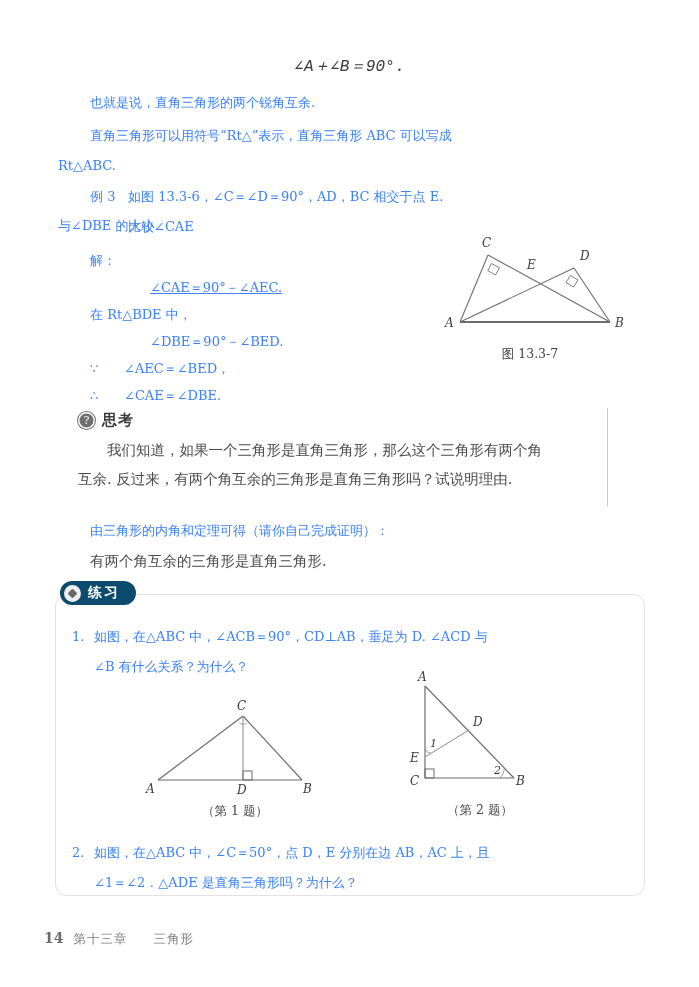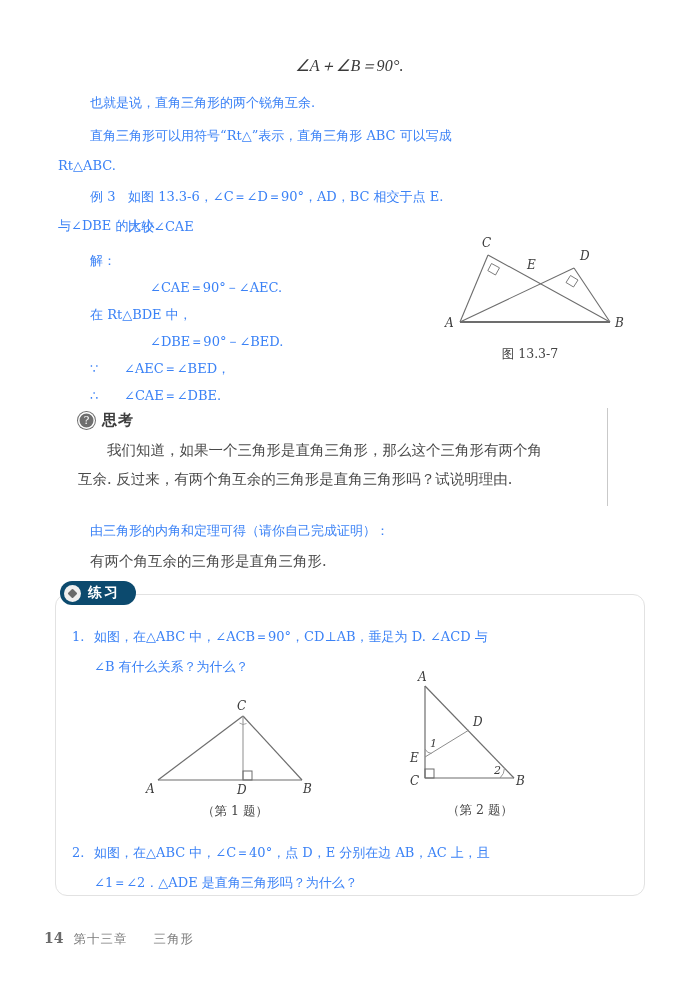--- a/index.html
+++ b/index.html
@@ -8,21 +8,21 @@
     background:#ffffff;
     font-family:"DejaVu Serif","Liberation Serif",serif;
     color:#3a3a3a;
     position:relative;
     overflow:hidden;
   }
   .page{position:relative;width:699px;height:987px;}
 
   
   .mathline{
-    font-family:Liberation Serif, serif;
+    font-family:Liberation Mono, monospace;
     font-style:italic;
     letter-spacing:.2px;
   }
   .para{
     position:absolute;
     font-size:13px;
     line-height:30px;
     color:#3b82f6;
   }
 
@@ -105,21 +105,21 @@
   <div class="para" style="left:90px;top:121px;width:545px;">直角三角形可以用符号“Rt△”表示，直角三角形 ABC 可以写成</div>
 
   <div class="para" style="left:58px;top:151px;width:545px;">Rt△ABC.</div>
 
   <div class="para" style="left:90px;top:182px;">例 3</div>
   <div class="para" style="left:128px;top:182px;width:330px;">如图 13.3-6，∠C＝∠D＝90°，AD，BC 相交于点 E. 比较∠CAE</div>
   <div class="para" style="left:58px;top:211px;width:380px;">与∠DBE 的大小.</div>
 
   <div class="para" style="left:90px;top:246px;">解：</div>
 
-  <div class="para" style="left:150px;top:273px;">∠CAE＝90°－∠AEC.</div>
+  <div class="para" style="left:150px;top:273px;text-decoration:underline;">∠CAE＝90°－∠AEC.</div>
 
   <div class="para" style="left:90px;top:300px;">在 Rt△BDE 中，</div>
 
   <div class="para" style="left:150px;top:327px;">∠DBE＝90°－∠BED.</div>
 
   <div class="para" style="left:90px;top:354px;">∵</div>
   <div class="para" style="left:124px;top:354px;">∠AEC＝∠BED，</div>
 
   <div class="para" style="left:90px;top:381px;">∴</div>
   <div class="para" style="left:124px;top:381px;">∠CAE＝∠DBE.</div>
@@ -223,21 +223,21 @@
       <text x="40" y="79" font-size="11" font-style="normal">1</text>
       <text x="20" y="94" font-size="12">E</text>
       <text x="20" y="117" font-size="12">C</text>
       <text x="104" y="106" font-size="11" font-style="normal">2</text>
       <text x="126" y="117" font-size="12">B</text>
     </svg>
     <div class="figcap" style="width:180px;margin-top:-2px;">（第 2 题）</div>
   </div>
 
   <div class="para" style="left:72px;top:838px;">2.</div>
-  <div class="para" style="left:94px;top:838px;width:530px;">如图，在△ABC 中，∠C＝40°，点 D，E 分别在边 AB，AC 上，且</div>
+  <div class="para" style="left:94px;top:838px;width:530px;">如图，在△ABC 中，∠C＝50°，点 D，E 分别在边 AB，AC 上，且</div>
   <div class="para" style="left:94px;top:868px;width:530px;">∠1＝∠2．△ADE 是直角三角形吗？为什么？</div>
 
   <div id="footer">
     <span id="footer-page">14</span>
     <span id="footer-chapter">第十三章</span>
     <span id="footer-sep"></span>
     <span id="footer-chapter">三角形</span>
   </div>
 
 </div>

